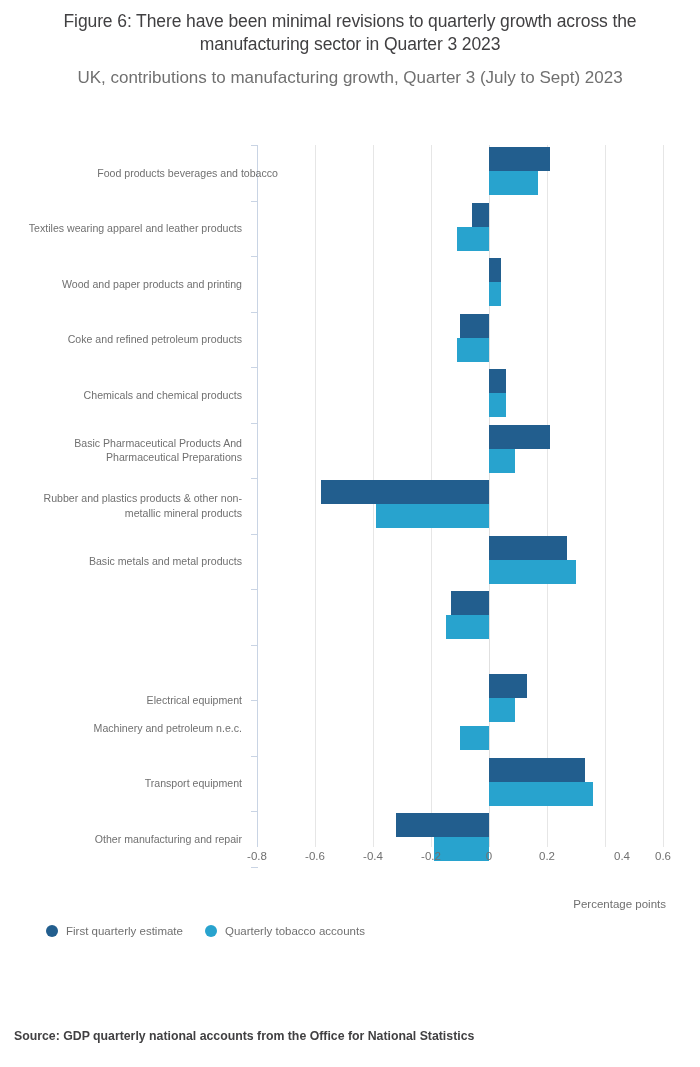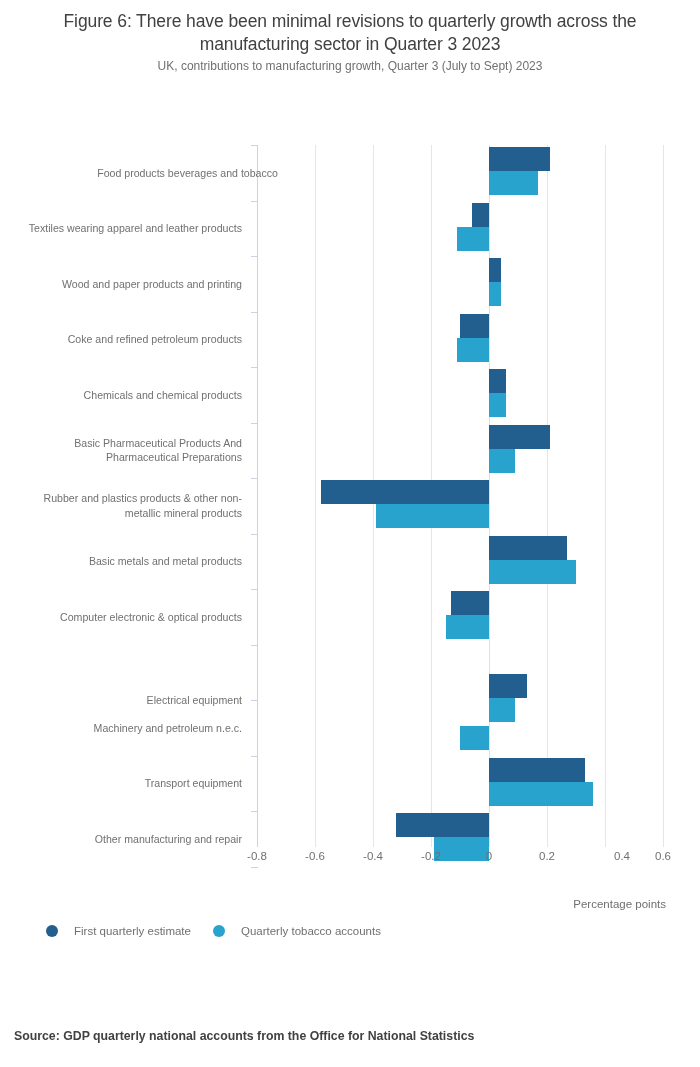--- a/index.html
+++ b/index.html
@@ -23,25 +23,25 @@
   }
   .chart-title {
     font-size: 17.5px;
     line-height: 23px;
     font-weight: 400;
     color: #414042;
     margin: 0;
     letter-spacing: -0.1px;
   }
   .chart-subtitle {
-    font-size: 12px;
+    font-size: 17px;
     line-height: 16px;
     font-weight: 400;
     color: #707070;
-    margin: 2px 0 0 0;
+    margin: 14px 0 0 0;
   }
 
   
   .plot-wrap {
     position: absolute;
     left: 0;
     top: 140px;
     width: 700px;
     height: 720px;
   }
@@ -126,21 +126,21 @@
     position: absolute;
     top: 925px;
     left: 46px;
     display: flex;
     align-items: center;
     gap: 22px;
   }
   .legend-item {
     display: flex;
     align-items: center;
-    gap: 16px;
+    gap: 8px;
   }
   .legend-swatch {
     width: 12px;
     height: 12px;
     border-radius: 50%;
     display: inline-block;
   }
   .legend-label {
     font-size: 11.5px;
     color: #707070;
@@ -227,21 +227,20 @@
         <div class="cat-label" style="top: 0px; height: 55.5px; display: flex; align-items: center; justify-content: flex-end;">Rubber and plastics products &amp; other non-metallic mineral products</div>
         <div class="bar s0" title="First quarterly estimate: -0.58" style="left: 320.8px; width: 168.2px; top: 2px; height: 24px;"></div>
         <div class="bar s1" title="Quarterly national accounts: -0.39" style="left: 375.9px; width: 113.1px; top: 26px; height: 24px;"></div>
       </div>
       <div class="cat-row" style="top: 393.5px; height: 55.5px;">
         <div class="cat-label" style="top: 0px; height: 55.5px; display: flex; align-items: center; justify-content: flex-end;">Basic metals and metal products</div>
         <div class="bar s0" title="First quarterly estimate: 0.27" style="left: 489px; width: 78.3px; top: 2px; height: 24px;"></div>
         <div class="bar s1" title="Quarterly national accounts: 0.3" style="left: 489px; width: 87px; top: 26px; height: 24px;"></div>
       </div>
       <div class="cat-row" style="top: 449px; height: 55.5px;">
-        <div class="cat-label" style="top: 0px; height: 55.5px; display: flex; align-items: center; justify-content: flex-end;">Computer electronic &amp; optical products</div>
         <div class="bar s0" title="First quarterly estimate: -0.13" style="left: 451.3px; width: 37.7px; top: 2px; height: 24px;"></div>
         <div class="bar s1" title="Quarterly national accounts: -0.15" style="left: 445.5px; width: 43.5px; top: 26px; height: 24px;"></div>
       </div>
       <div class="cat-row" style="top: 532px; height: 55.5px;">
         <div class="cat-label" style="top: 0px; height: 55.5px; display: flex; align-items: center; justify-content: flex-end;">Electrical equipment</div>
         <div class="bar s0" title="First quarterly estimate: 0.13" style="left: 489px; width: 37.7px; top: 2px; height: 24px;"></div>
         <div class="bar s1" title="Quarterly national accounts: 0.09" style="left: 489px; width: 26.1px; top: 26px; height: 24px;"></div>
       </div>
       <div class="cat-row" style="top: 560px; height: 55.5px;">
         <div class="cat-label" style="top: 0px; height: 55.5px; display: flex; align-items: center; justify-content: flex-end;">Machinery and petroleum n.e.c.</div>

